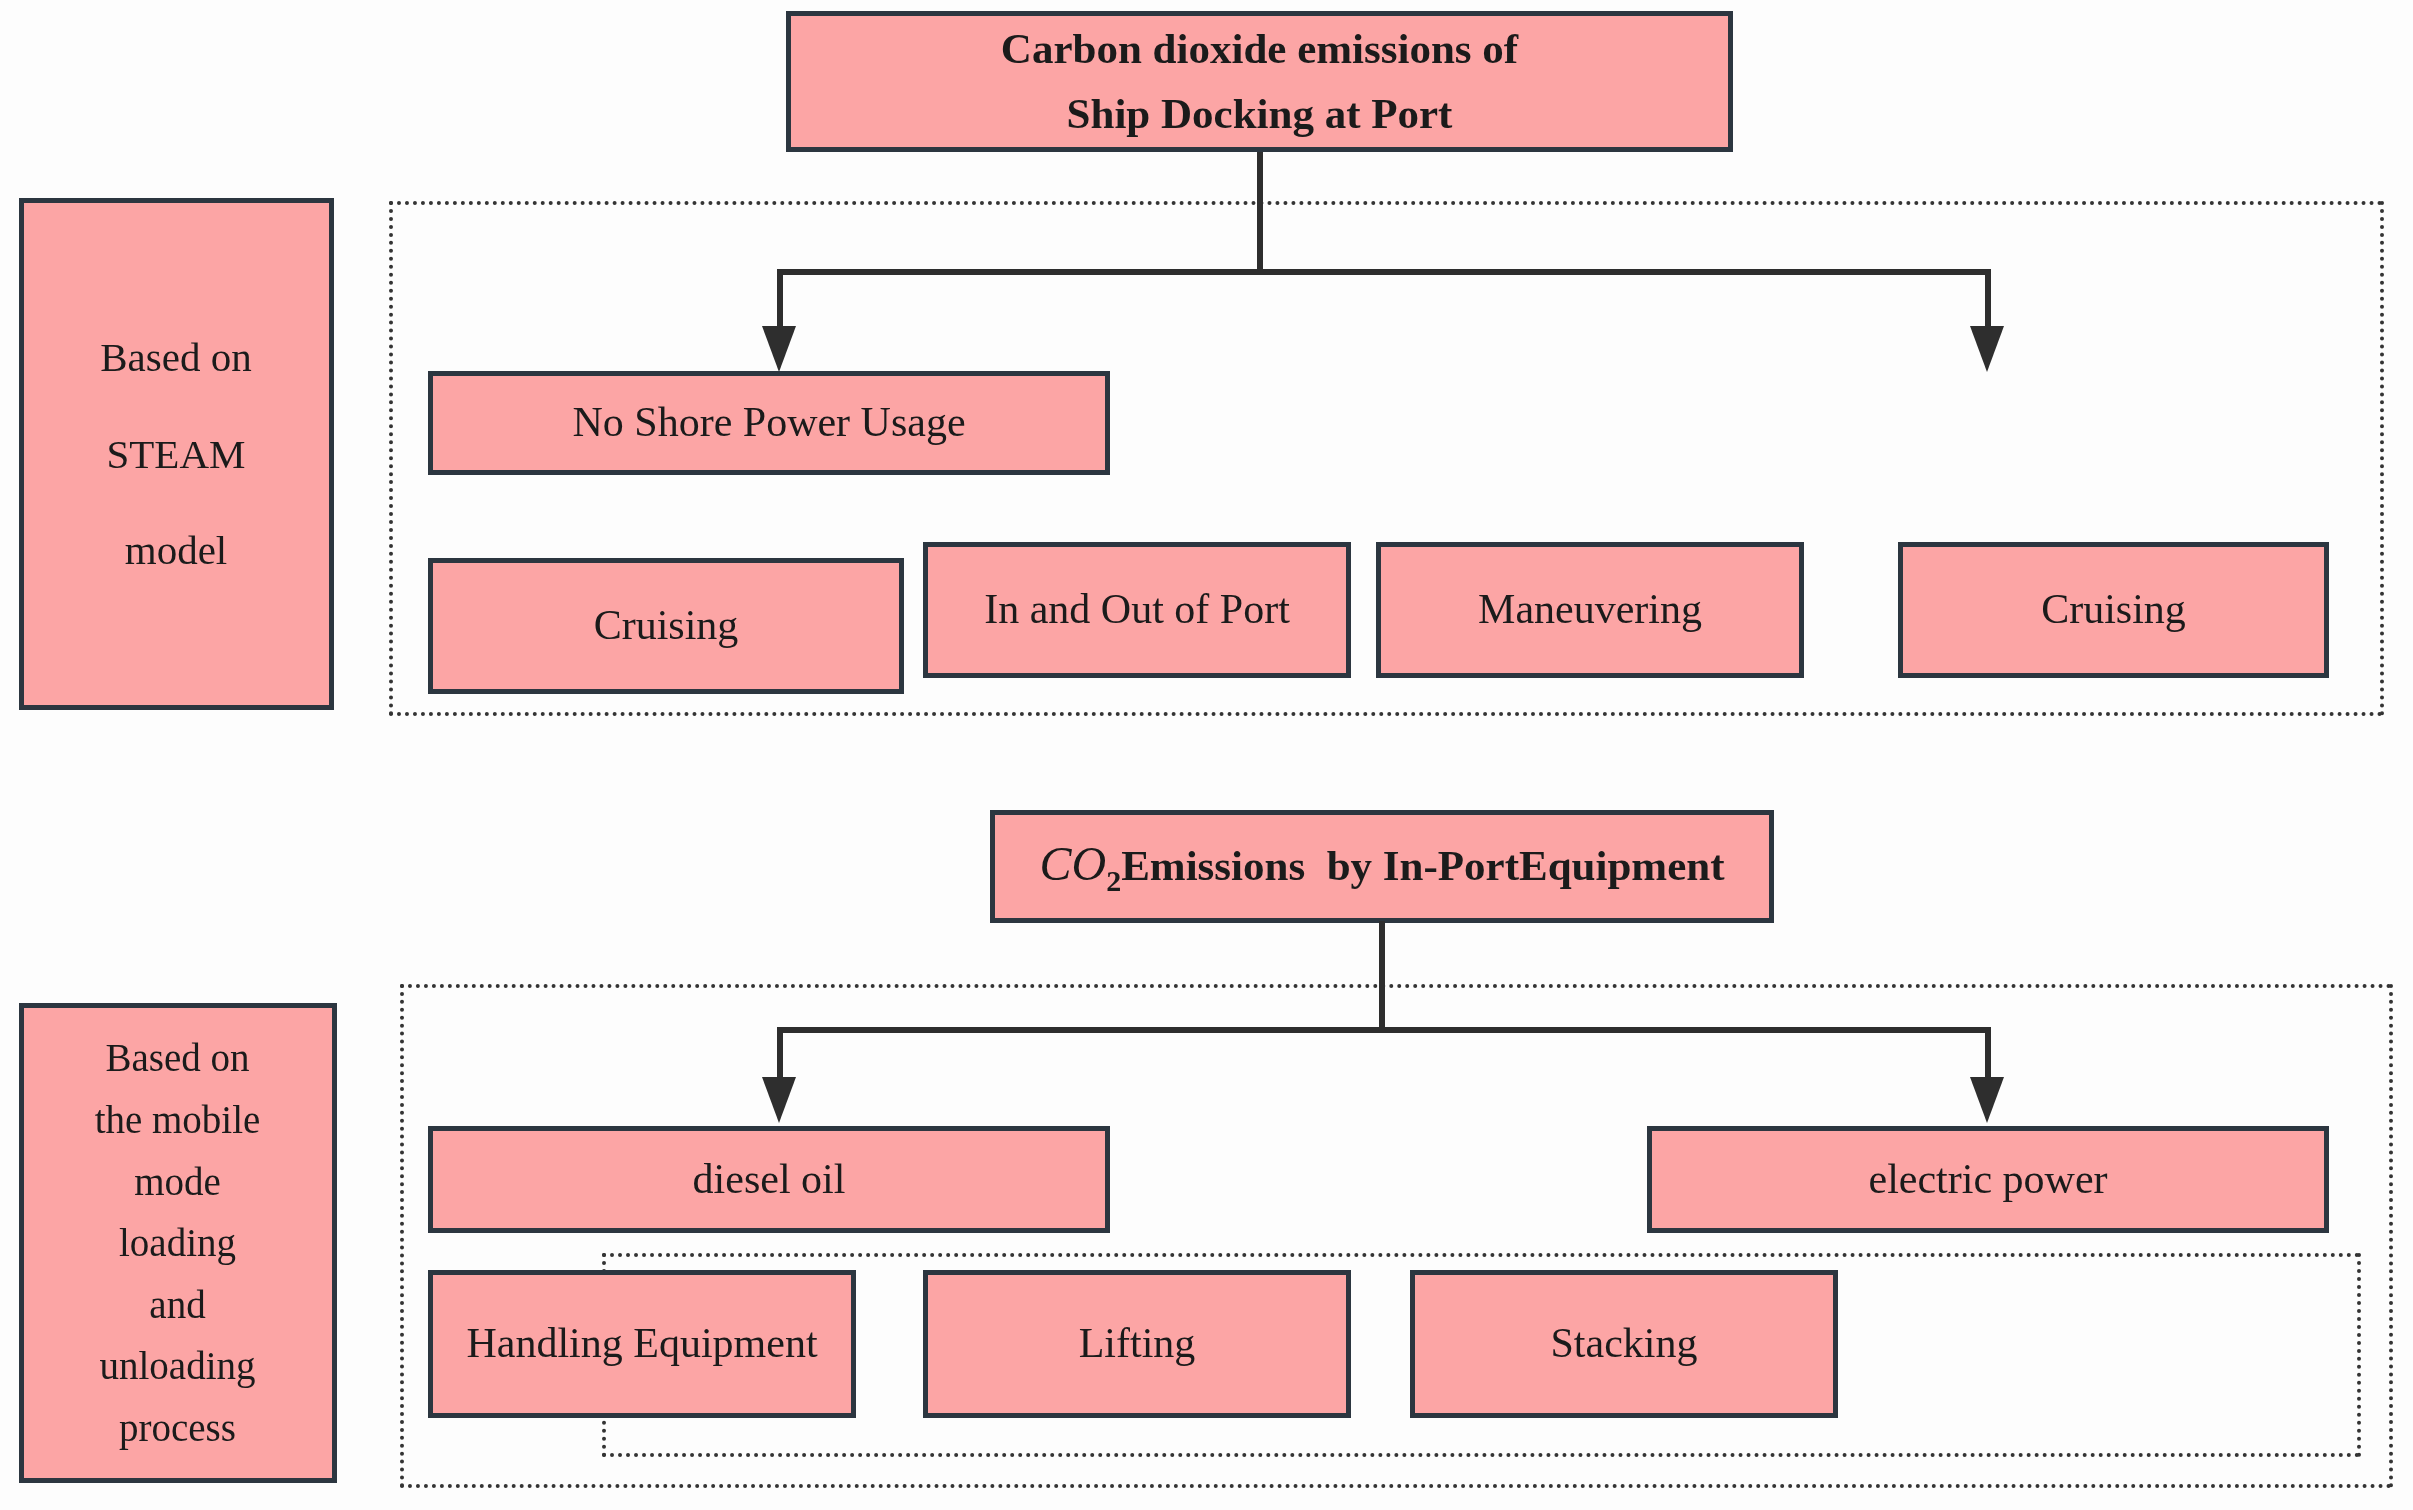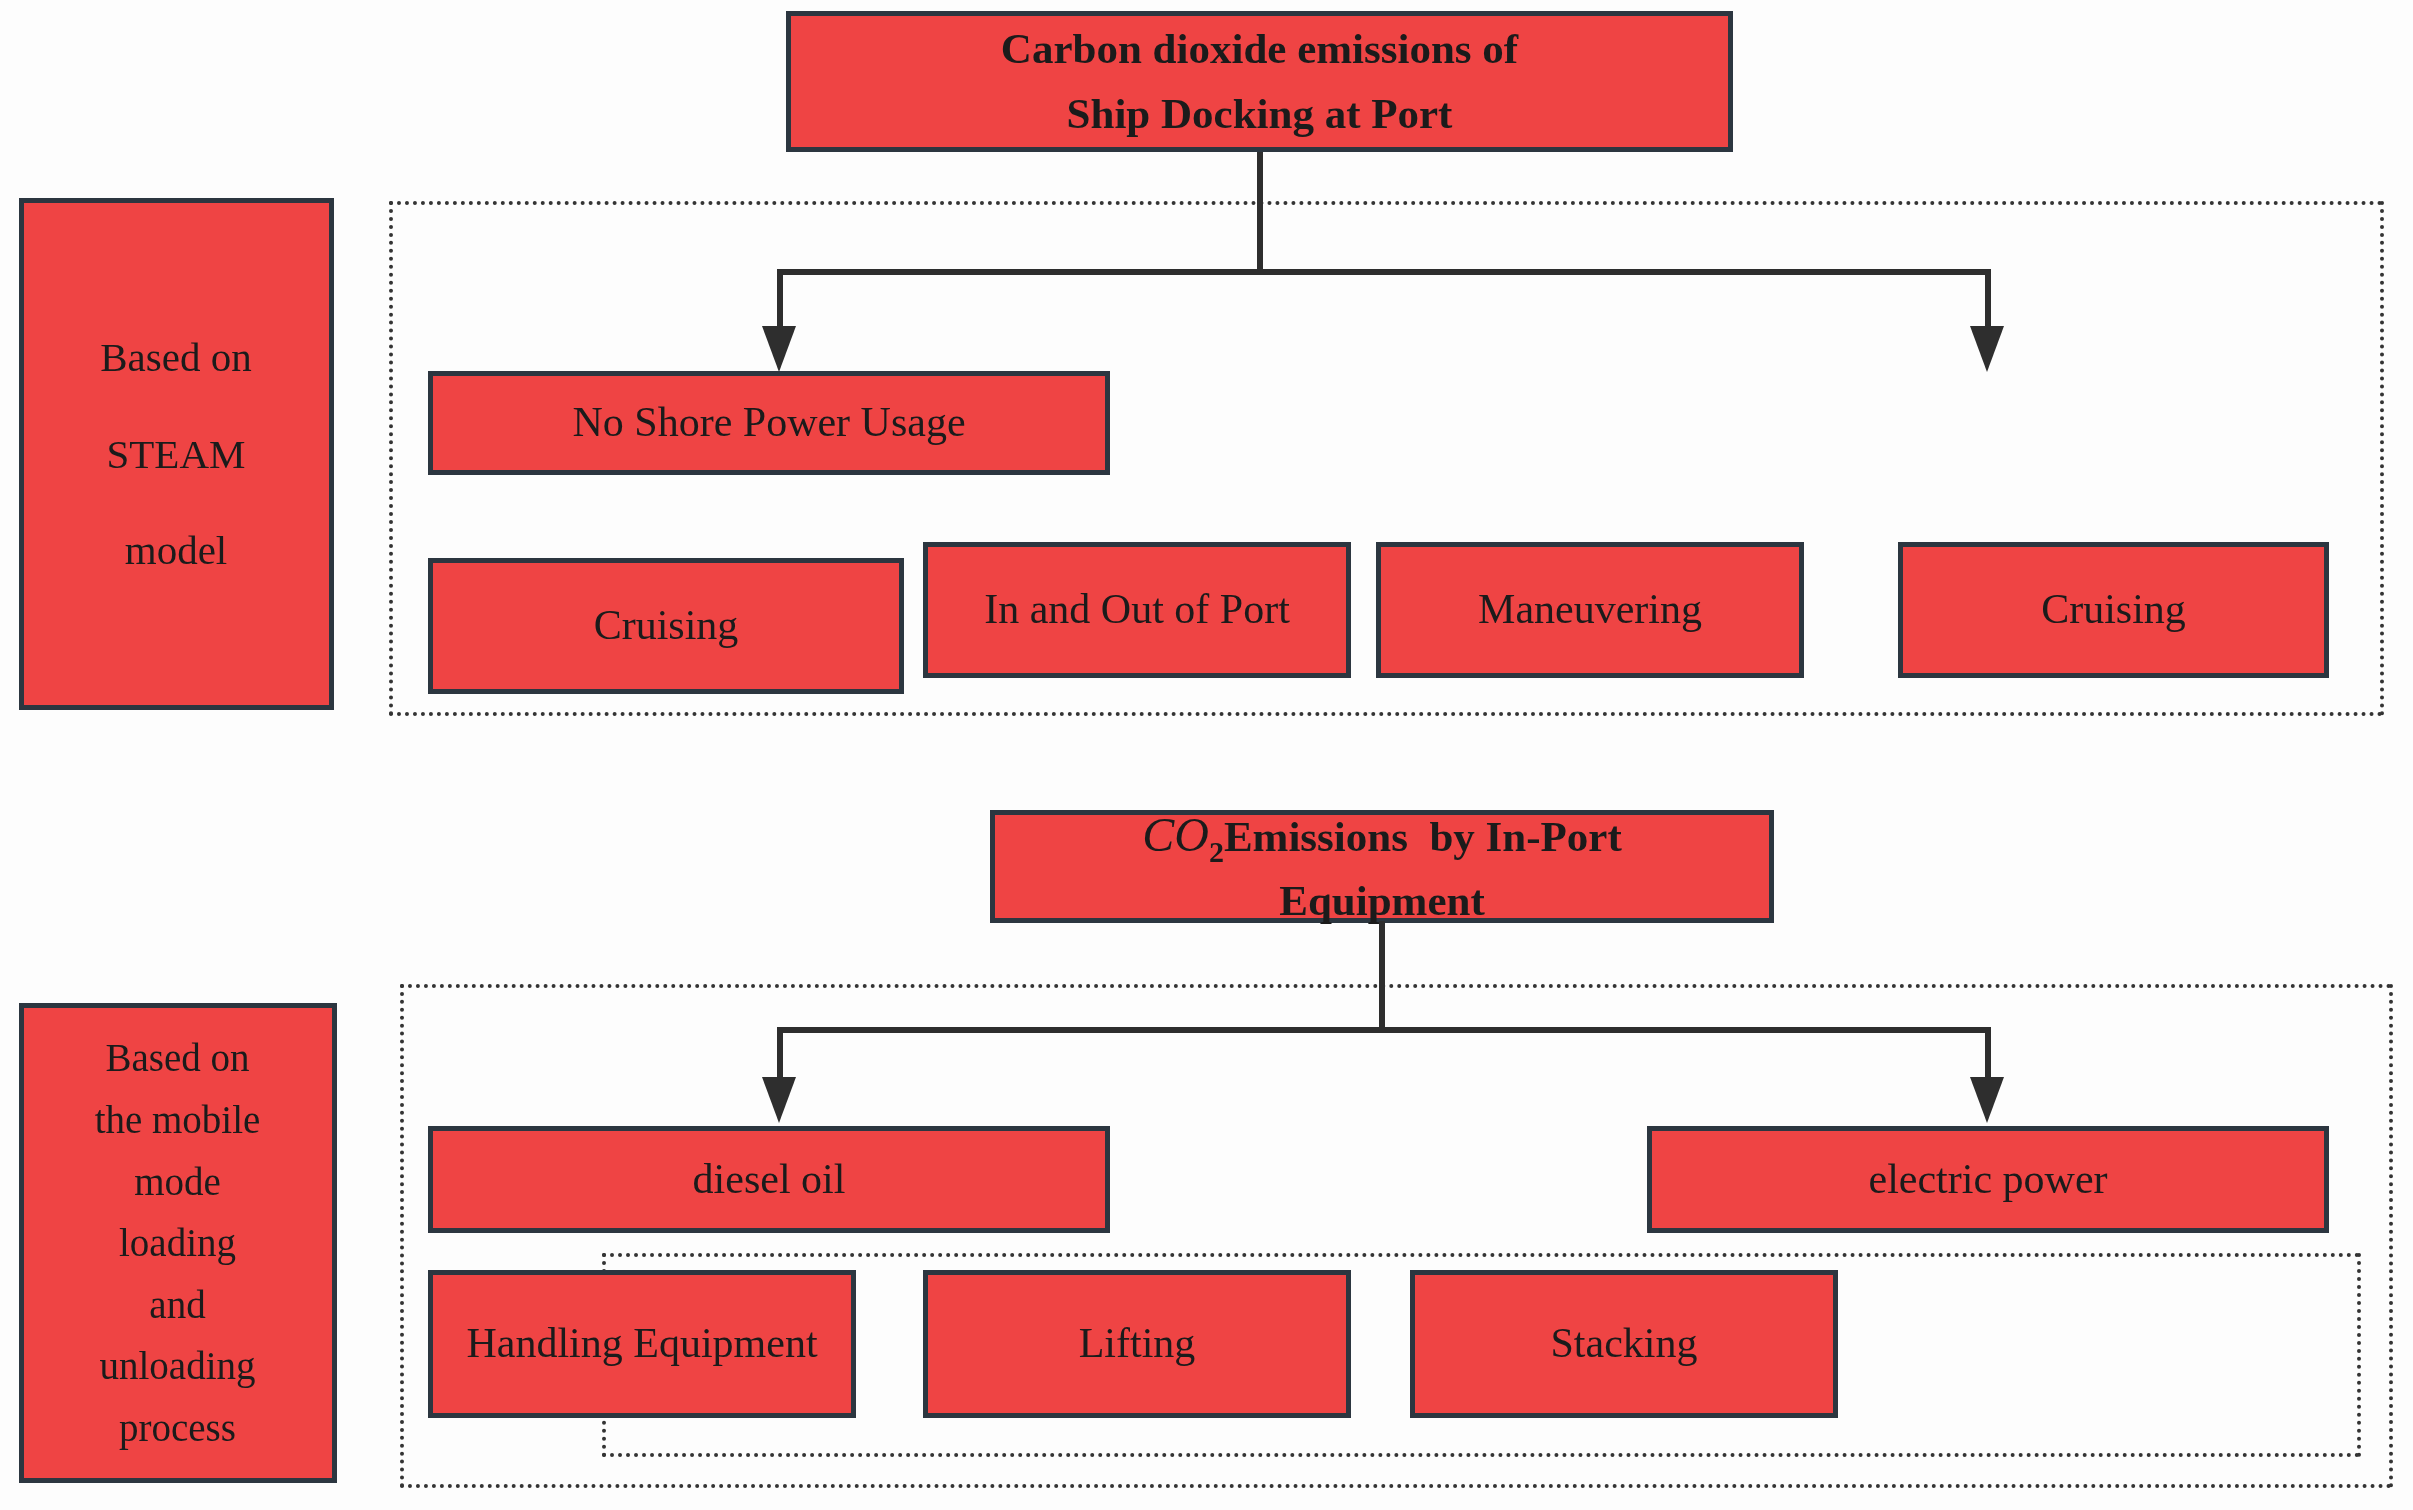--- a/index.html
+++ b/index.html
@@ -7,21 +7,21 @@
     position:relative;
     width:2413px;height:1511px;
     background:#fdfdfd;
     font-family:"Liberation Serif","DejaVu Serif",serif;
     color:#181818;
     overflow:hidden;
   }
   
   .box{
     position:absolute;
-    background:#ef4444;
+    background:#fca5a5;
     border:5.6px solid #2c3640;
     display:flex;align-items:center;justify-content:center;
     text-align:center;
     font-size:42px;line-height:1.42;
     color:#1b1b1b;
     box-sizing:border-box;
   }
   .title-box{font-weight:bold;font-size:43px;line-height:1.5;}
   .side-box{flex-direction:column;font-size:41px;}
   .side-box .ln{display:block;}
@@ -98,21 +98,21 @@
   <div class="box side-box side-mobile" style="left:18.5px;top:1003px;width:318px;height:480px;font-size:39px;">
     <span class="ln">Based on</span>
     <span class="ln">the mobile</span>
     <span class="ln">mode</span>
     <span class="ln">loading</span>
     <span class="ln">and</span>
     <span class="ln">unloading</span>
     <span class="ln">process</span>
   </div>
 
-  <div class="box title-box" style="left:990px;top:810px;width:784px;height:113px;flex-direction:column;line-height:1.35;">
+  <div class="box title-box" style="left:990px;top:810px;width:784px;height:113px;flex-direction:row;line-height:1.35;">
     <span>
       <span class="co-italic">CO</span><sub class="co-sub">2</sub><span class="t2-rest">Emissions  by In-Port</span>
     </span>
     <span class="t2-line2">Equipment</span>
   </div>
 
   <div class="line" style="left:1379px;top:921px;width:5.6px;height:106px;"></div>
   <div class="line" style="left:777px;top:1027px;width:1214px;height:5.6px;"></div>
   <div class="line" style="left:777px;top:1027px;width:5.6px;height:52px;"></div>
   <div class="line" style="left:1985px;top:1027px;width:5.6px;height:52px;"></div>

